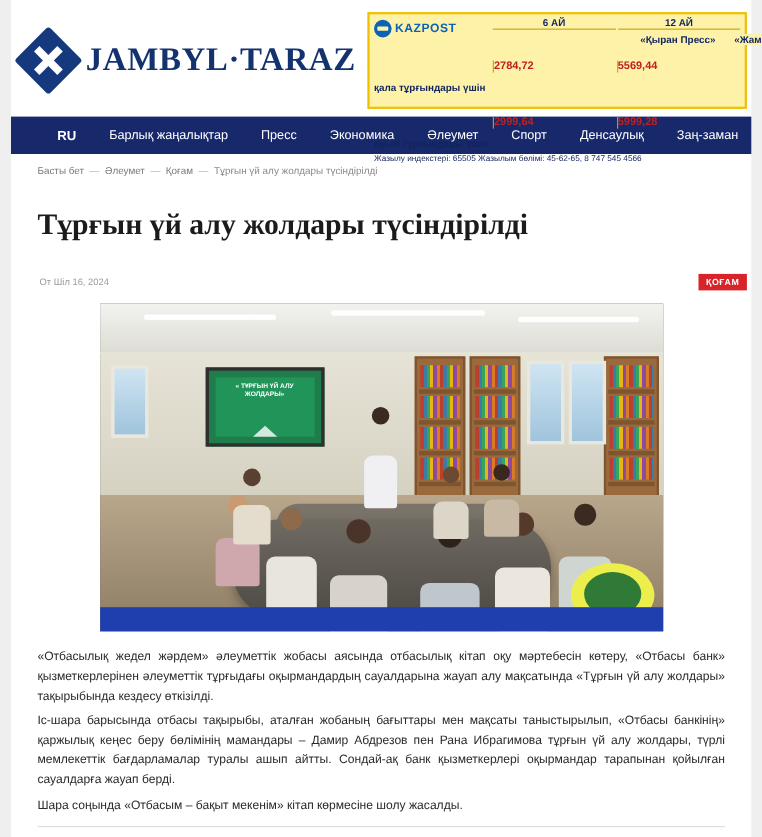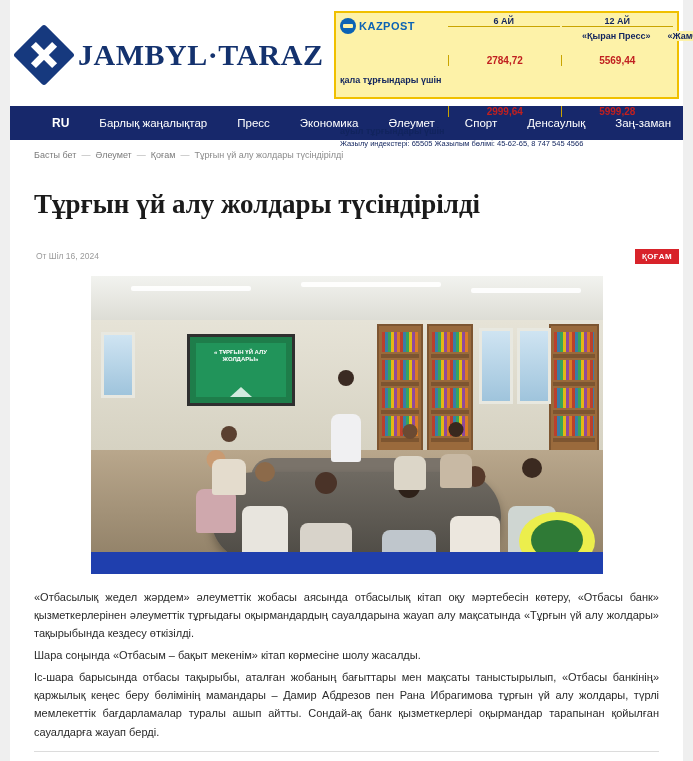--- a/index.html
+++ b/index.html
@@ -136,21 +136,21 @@
   .banner-row .label {
     width: 108px;
     font-weight: bold;
     color: #11245e;
     white-space: nowrap;
     font-size: 9px;
     margin-top: 39px;
   }
   .banner-row .price {
     flex: 1;
-    text-align: center;
+    text-align: left;
     font-weight: bold;
     color: #c02020;
     font-size: 10px;
     border-left: 1px solid #c9a400;
   }
   .banner-right {
     position: absolute;
     right: 3px; top: 18px;
     width: 92px;
     display: flex;
@@ -545,18 +545,18 @@
       <span class="p-head" style="width:15px;height:15px;background:#38281e;"></span>
       <span class="p-body" style="width:32px;height:34px;background:#c8b9a4;"></span>
     </div>
 
     <div class="ph plant"></div>
     <div class="ph blue-band"></div>
   </div>
 
   <div class="article">
     <p>«Отбасылық жедел жәрдем» әлеуметтік жобасы аясында отбасылық кітап оқу мәртебесін көтеру, «Отбасы банк» қызметкерлерінен әлеуметтік тұрғыдағы оқырмандардың сауалдарына жауап алу мақсатында «Тұрғын үй алу жолдары» тақырыбында кездесу өткізілді.</p>
+    <p>Іс-шара барысында отбасы тақырыбы, аталған жобаның бағыттары мен мақсаты таныстырылып, «Отбасы банкінің» қаржылық кеңес беру бөлімінің мамандары – Дамир Абдрезов пен Рана Ибрагимова тұрғын үй алу жолдары, түрлі мемлекеттік бағдарламалар туралы ашып айтты. Сондай-ақ банк қызметкерлері оқырмандар тарапынан қойылған сауалдарға жауап берді.</p>
     <p>Шара соңында «Отбасым – бақыт мекенім» кітап көрмесіне шолу жасалды.</p>
-    <p>Іс-шара барысында отбасы тақырыбы, аталған жобаның бағыттары мен мақсаты таныстырылып, «Отбасы банкінің» қаржылық кеңес беру бөлімінің мамандары – Дамир Абдрезов пен Рана Ибрагимова тұрғын үй алу жолдары, түрлі мемлекеттік бағдарламалар туралы ашып айтты. Сондай-ақ банк қызметкерлері оқырмандар тарапынан қойылған сауалдарға жауап берді.</p>
   </div>
 
   <div class="divider"></div>
 </div>
 
 </body></html>

